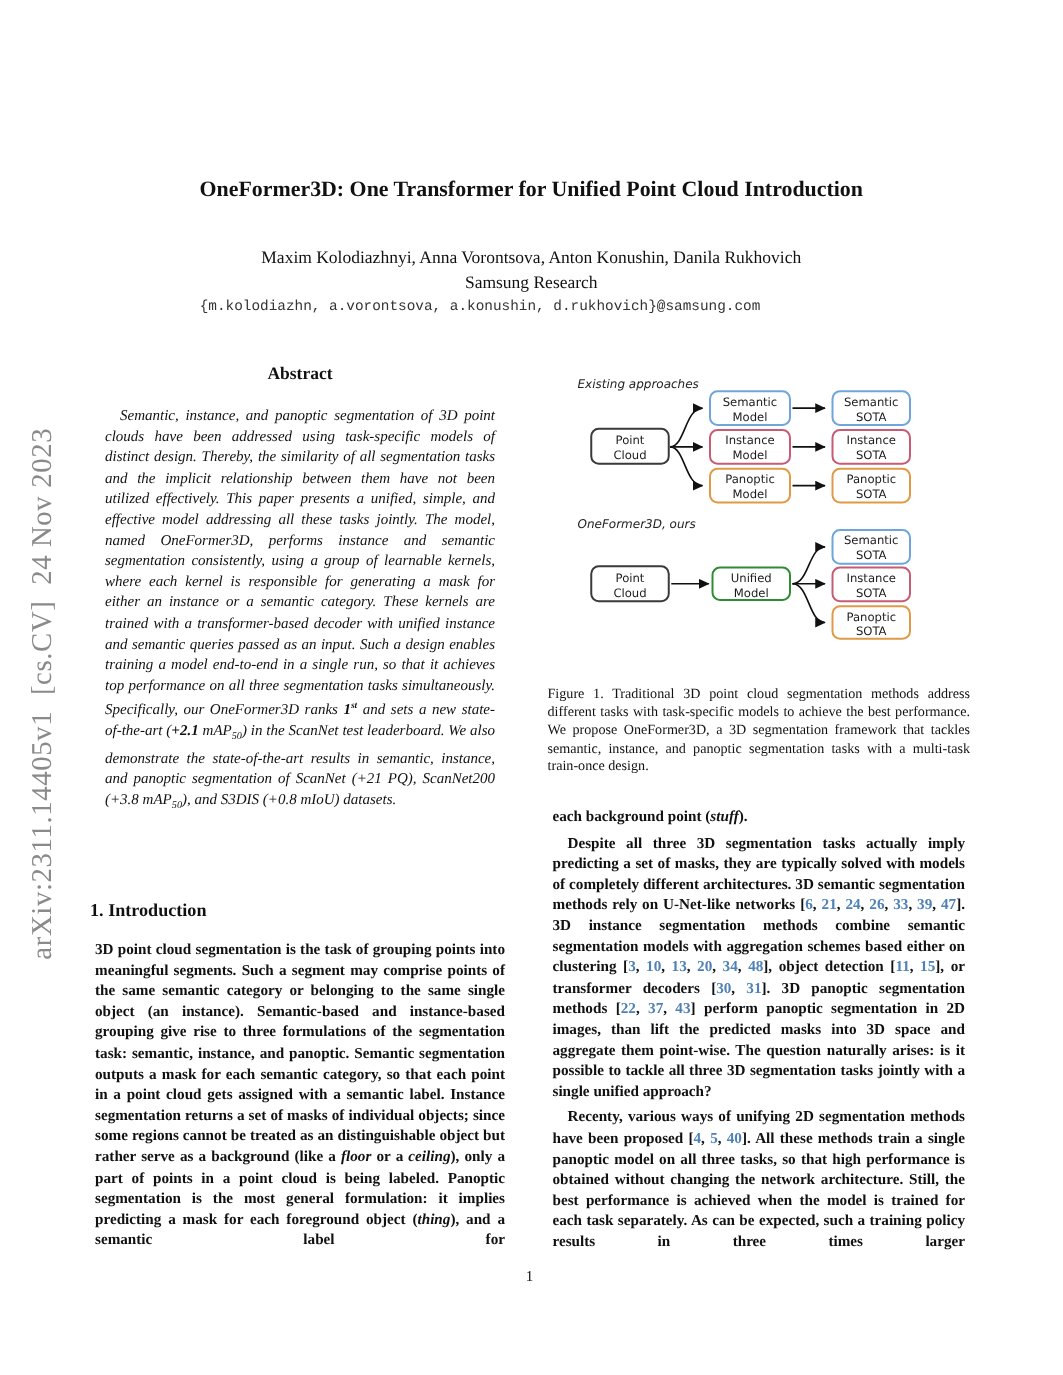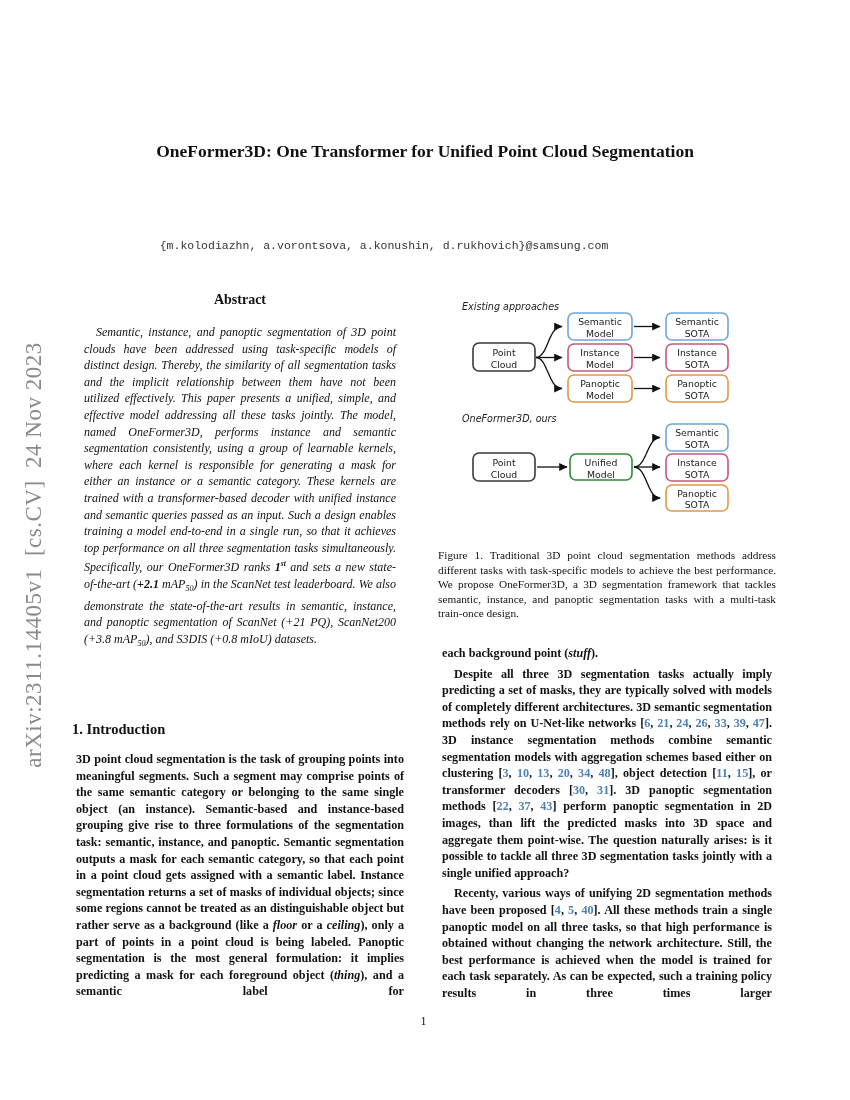--- a/index.html
+++ b/index.html
@@ -53,21 +53,23 @@
   .seg-sub{vertical-align:sub;font-size:68%;}
   .seg-cite{color:#4e81b5;}
 </style>
 </head>
 <body>
 
 <div class="page">
 
   <div class="arxiv-strip">arXiv:2311.14405v1  [cs.CV]  24 Nov 2023</div>
 
-  <div class="title">OneFormer3D: One Transformer for Unified Point Cloud Segmentation</div>
+  <div class="title">OneFormer3D: One Transformer for Unified Point Cloud Introduction</div>
+  <div class="authors">Maxim Kolodiazhnyi, Anna Vorontsova, Anton Konushin, Danila Rukhovich</div>
+  <div class="affiliation">Samsung Research</div>
   <div class="emails">{m.kolodiazhn, a.vorontsova, a.konushin, d.rukhovich}@samsung.com</div>
 
   <div class="col-left">
     <div class="abstract-heading">Abstract</div>
     <p class="abstract-body"><span>Semantic, instance, and panoptic segmentation of 3D point clouds have been addressed using task-specific models of distinct design. Thereby, the similarity of all segmentation tasks and the implicit relationship between them have not been utilized effectively. This paper presents a unified, simple, and effective model addressing all these tasks jointly. The model, named OneFormer3D, performs instance and semantic segmentation consistently, using a group of learnable kernels, where each kernel is responsible for generating a mask for either an instance or a semantic category. These kernels are trained with a transformer-based decoder with unified instance and semantic queries passed as an input. Such a design enables training a model end-to-end in a single run, so that it achieves top performance on all three segmentation tasks simultaneously. Specifically, our OneFormer3D ranks </span><span class="seg-b">1</span><span class="seg-bsup">st</span><span> and sets a new state-of-the-art (</span><span class="seg-b">+2.1</span><span> mAP</span><span class="seg-sub">50</span><span>) in the ScanNet test leaderboard. We also demonstrate the state-of-the-art results in semantic, instance, and panoptic segmentation of ScanNet (+21 PQ), ScanNet200 (+3.8 mAP</span><span class="seg-sub">50</span><span>), and S3DIS (+0.8 mIoU) datasets.</span></p>
     <div class="intro-section">
       <div class="section-heading">1. Introduction</div>
       <p class="body-par spill"><span>3D point cloud segmentation is the task of grouping points into meaningful segments. Such a segment may comprise points of the same semantic category or belonging to the same single object (an instance). Semantic-based and instance-based grouping give rise to three formulations of the segmentation task: semantic, instance, and panoptic. Semantic segmentation outputs a mask for each semantic category, so that each point in a point cloud gets assigned with a semantic label. Instance segmentation returns a set of masks of individual objects; since some regions cannot be treated as an distinguishable object but rather serve as a background (like a </span><span class="seg-i">floor</span><span> or a </span><span class="seg-i">ceiling</span><span>), only a part of points in a point cloud is being labeled. Panoptic segmentation is the most general formulation: it implies predicting a mask for each foreground object (</span><span class="seg-i">thing</span><span>), and a semantic label for</span></p>
     </div>
   </div>

